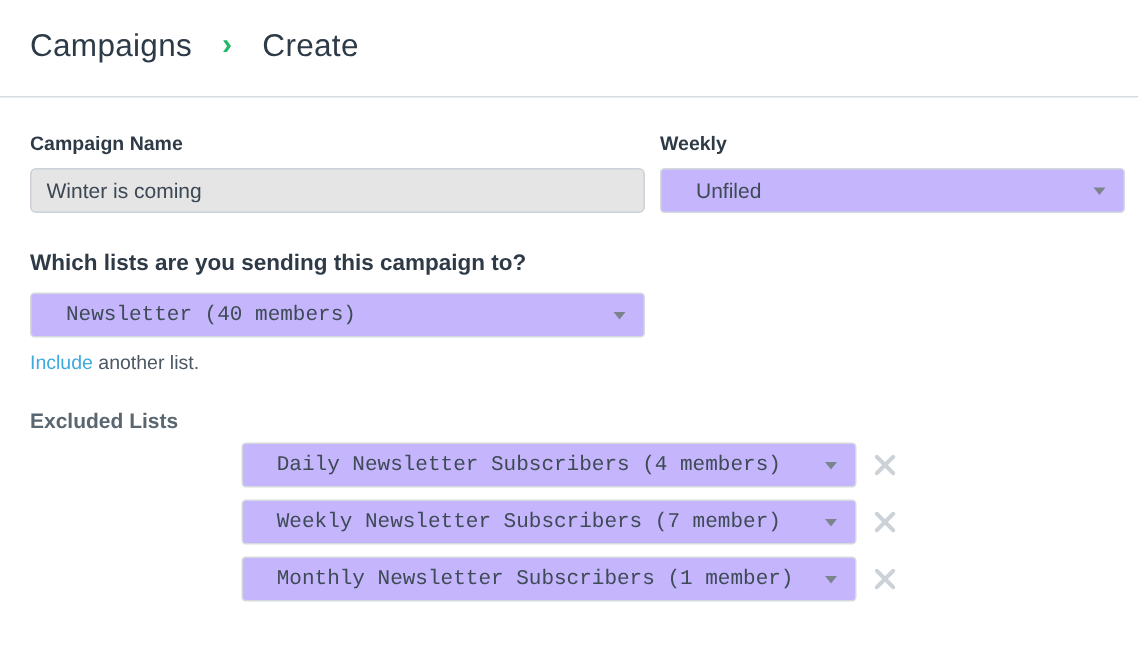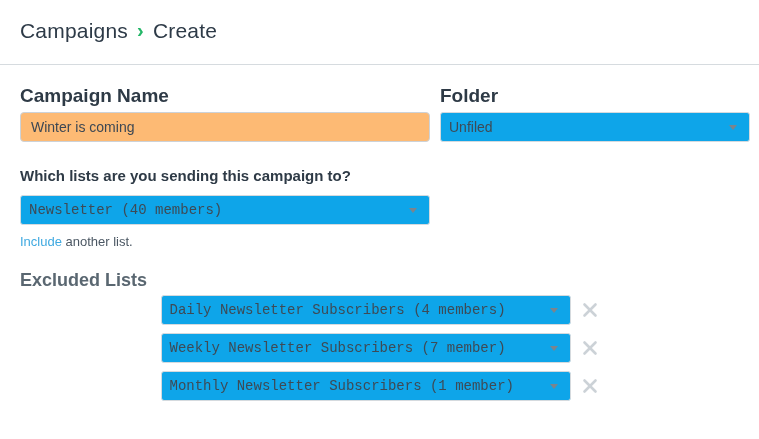--- a/index.html
+++ b/index.html
@@ -13,21 +13,21 @@
   .page-header {
     padding: 19px 20px 0 20px;
   }
   .breadcrumb {
     font-size: 21px;
     font-weight: 400;
     color: #2d3a47;
     letter-spacing: 0.2px;
     display: flex;
     align-items: center;
-    gap: 9px;
+    gap: 20px;
   }
   .breadcrumb .crumb-link { cursor: pointer; }
   .breadcrumb .sep {
     color: #24b768;
     font-weight: 700;
     font-size: 20px;
     line-height: 1;
     padding-bottom: 2px;
   }
   .divider {
@@ -38,47 +38,47 @@
   .form-area {
     padding: 0 20px;
   }
   .row-top {
     display: flex;
     margin-top: 23px;
   }
   .col-left { width: 410px; }
   .col-right { width: 310px; margin-left: 10px; }
   .field-label {
-    font-size: 19px;
+    font-size: 13px;
     font-weight: 700;
     color: #2e3a46;
     line-height: 15px;
   }
   .text-input {
     margin-top: 9px;
     width: 410px;
     height: 30px;
     border: 1px solid #ccd2d8;
     border-radius: 4px;
-    background: #fdba74;
+    background: #e5e5e5;
     padding: 0 10px;
     font-family: "Liberation Sans", "DejaVu Sans", sans-serif;
     font-size: 14px;
     color: #3c4753;
     outline: none;
   }
   .select {
     margin-top: 9px;
     height: 30px;
-    background: #0ea5e9;
+    background: #c4b5fd;
     border: 1px solid #d5dade;
     border-radius: 3px;
     display: flex;
     align-items: center;
-    padding: 0 8px;
+    padding: 0 23px;
     font-size: 14px;
     color: #3e4a55;
     cursor: pointer;
     position: relative;
   }
   .select .caret {
     position: absolute;
     right: 12px;
     top: 50%;
     margin-top: -2px;
@@ -103,21 +103,21 @@
     color: #4b5763;
   }
   .helper-line .link {
     color: #3fa9e0;
     cursor: pointer;
     text-decoration: none;
     margin-top: 12px;
   }
   .excluded-label {
     margin-top: 25px;
-    font-size: 18px;
+    font-size: 14px;
     font-weight: 700;
     color: #5a6771;
     line-height: 13px;
   }
   .excluded-row {
     display: flex;
     align-items: center;
     margin-top: 8px;
     justify-content: center;
   }
@@ -149,21 +149,21 @@
 <div class="divider"></div>
 
 <div class="form-area">
 
   <div class="row-top">
     <div class="col-left">
       <div class="field-label">Campaign Name</div>
       <input class="text-input" type="text" value="Winter is coming" style="">
     </div>
     <div class="col-right">
-      <div class="field-label">Folder</div>
+      <div class="field-label">Weekly</div>
       <div class="select w-right">
         <span>Unfiled</span>
         <span class="caret"></span>
       </div>
     </div>
   </div>
 
   <div class="section-heading">Which lists are you sending this campaign to?</div>
 
   <div class="select w-full first-of-section">

